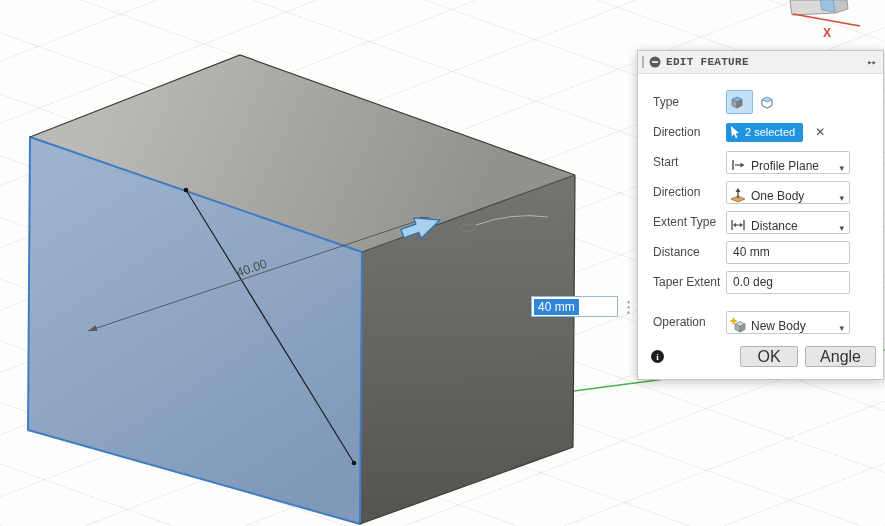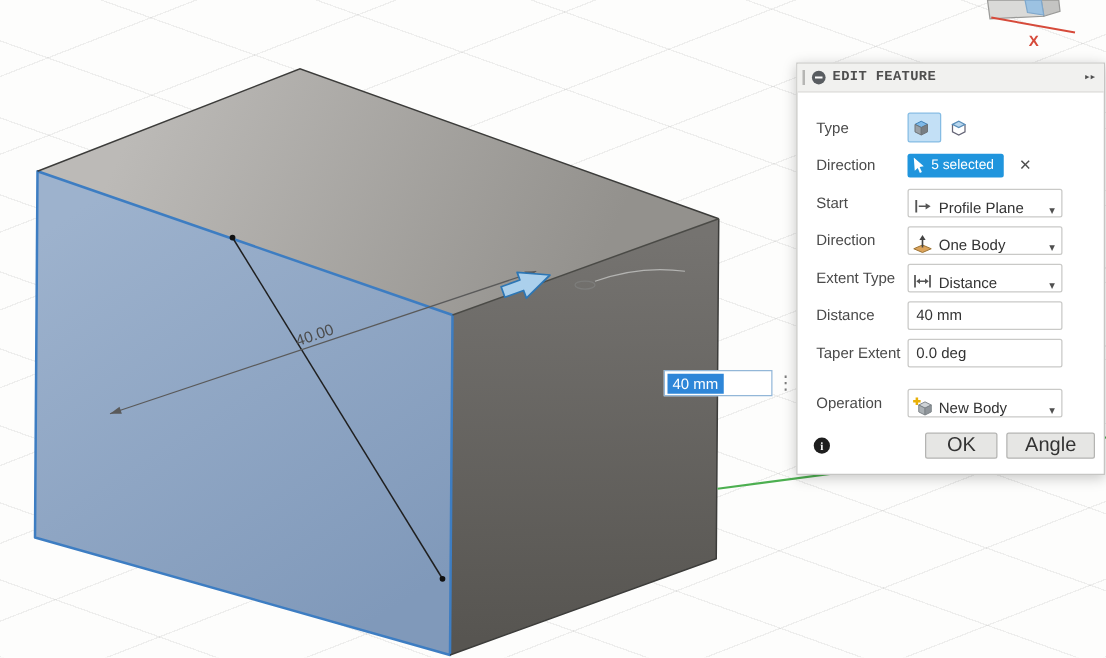--- a/index.html
+++ b/index.html
@@ -160,21 +160,21 @@
         </div>
       </div>
 
       <div class="row">
         <span class="lab">Direction</span>
         <div class="ctl">
           <span class="chip">
             <svg width="11" height="13" viewBox="0 0 11 13">
               <path d="M1,0 L9,7 L5.7,7.6 L7.5,11.6 L5.9,12.3 L4.2,8.3 L1.8,10.6 Z" fill="#fff"></path>
             </svg>
-            <span class="chip-label">5 selected</span>
+            <span class="chip-label">2 selected</span>
           </span>
           <span class="clear">✕</span>
         </div>
       </div>
 
       <div class="row">
         <span class="lab">Start</span>
         <div class="dd">
           <svg class="ddi" viewBox="0 0 16 16">
             <line x1="3" y1="3" x2="3" y2="13" stroke="#555" stroke-width="1.5"></line>

